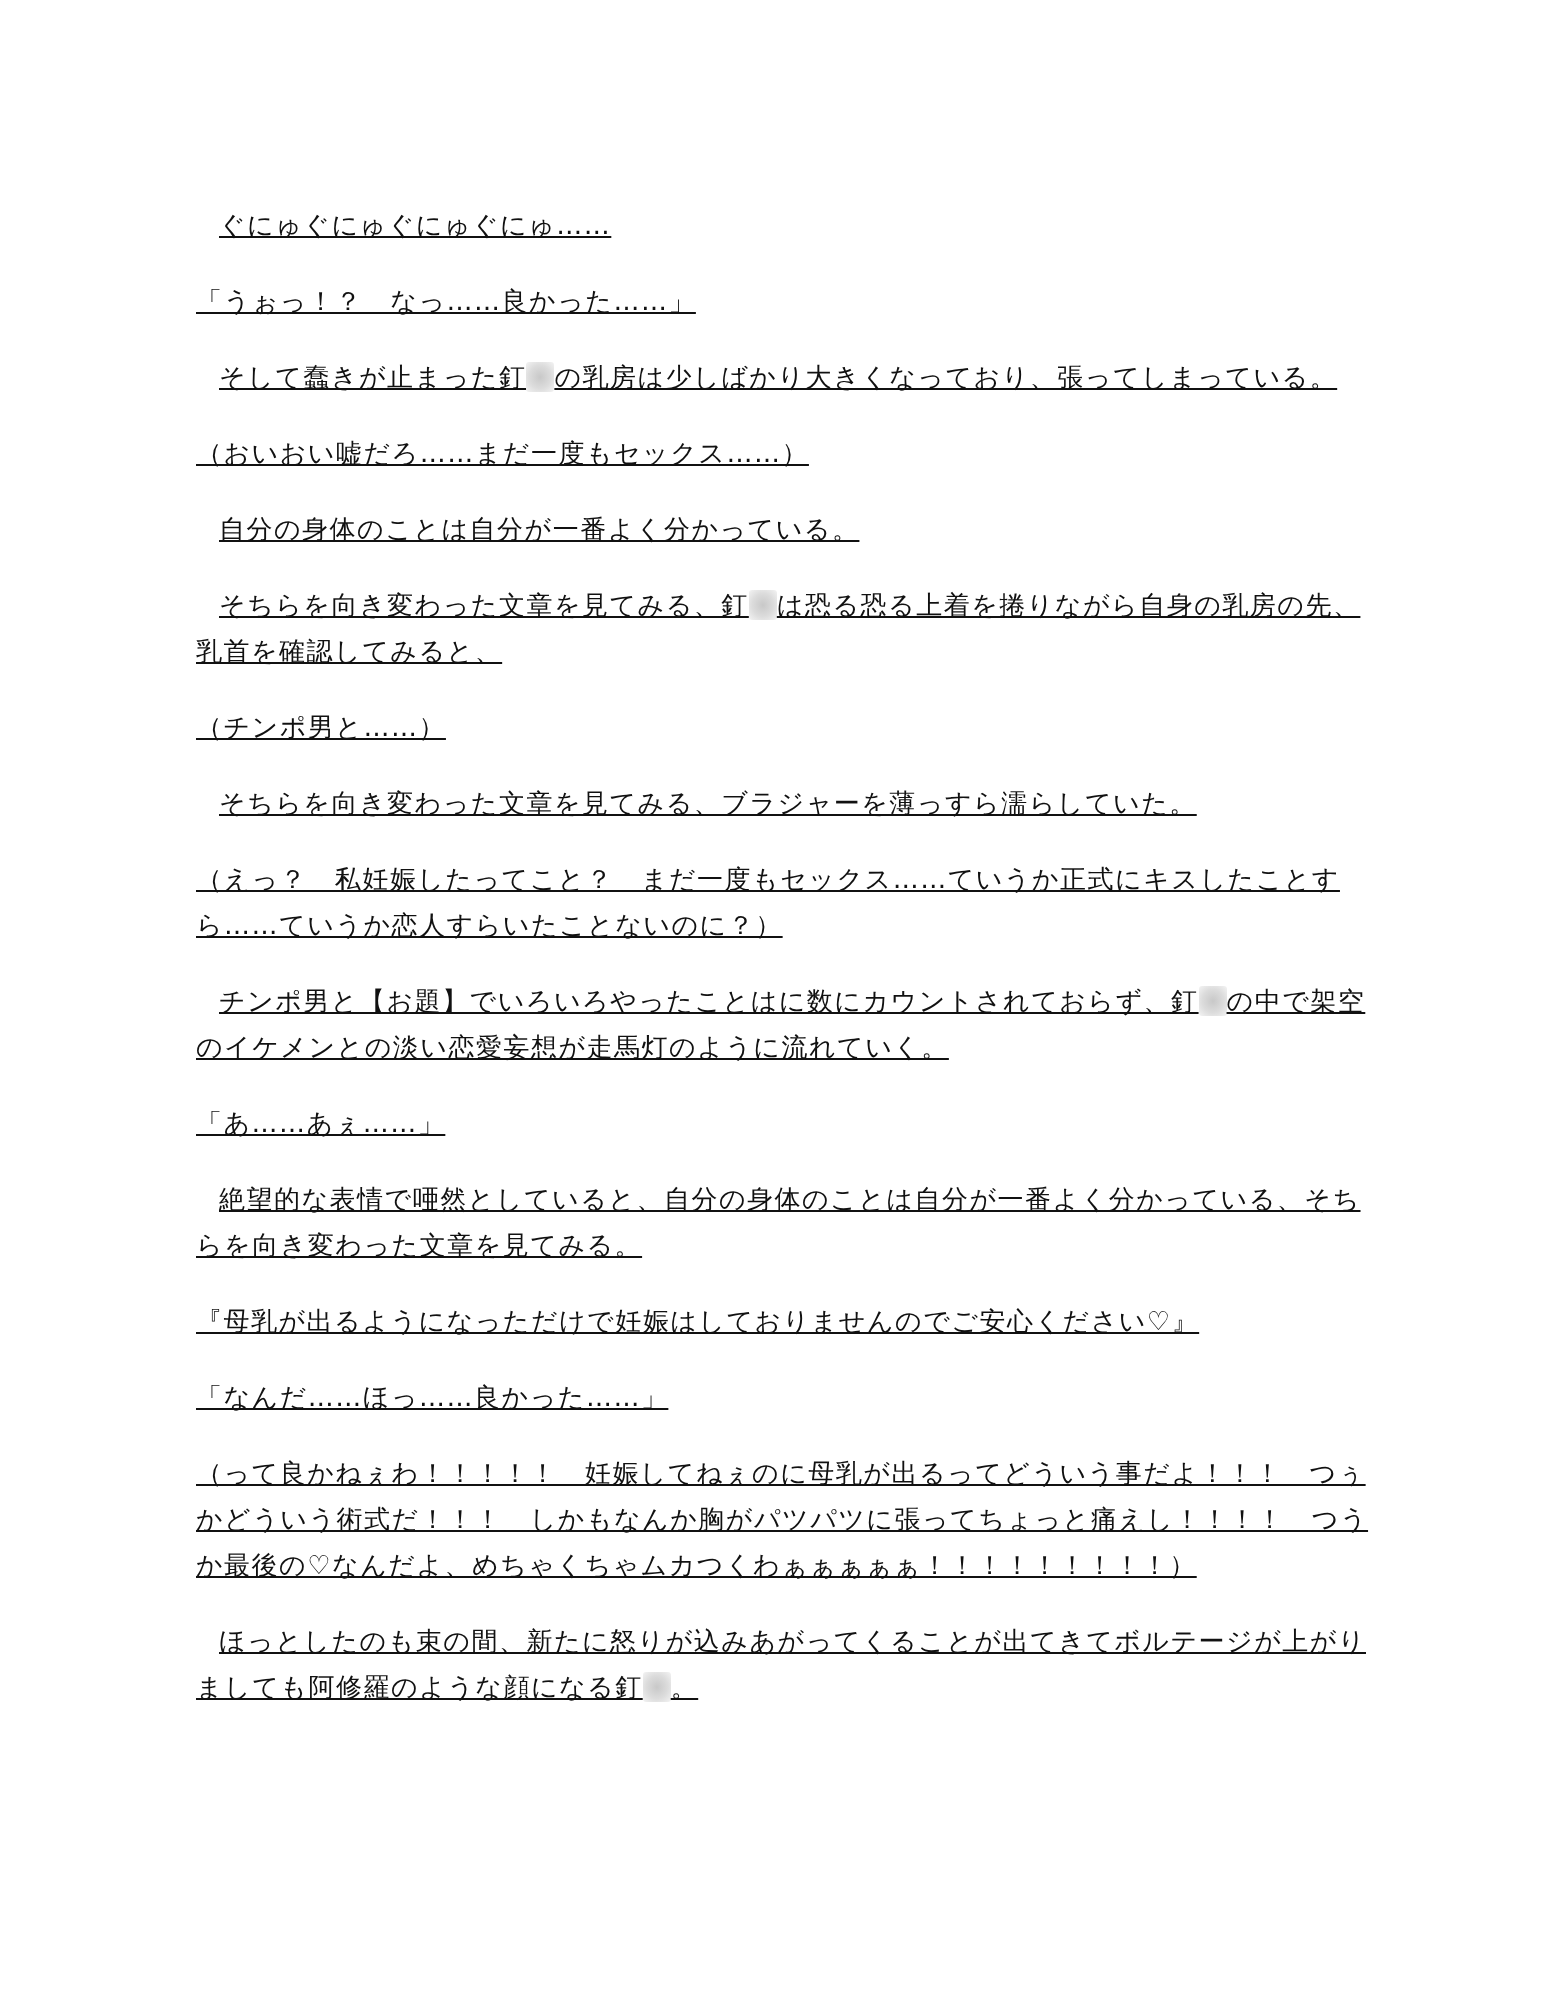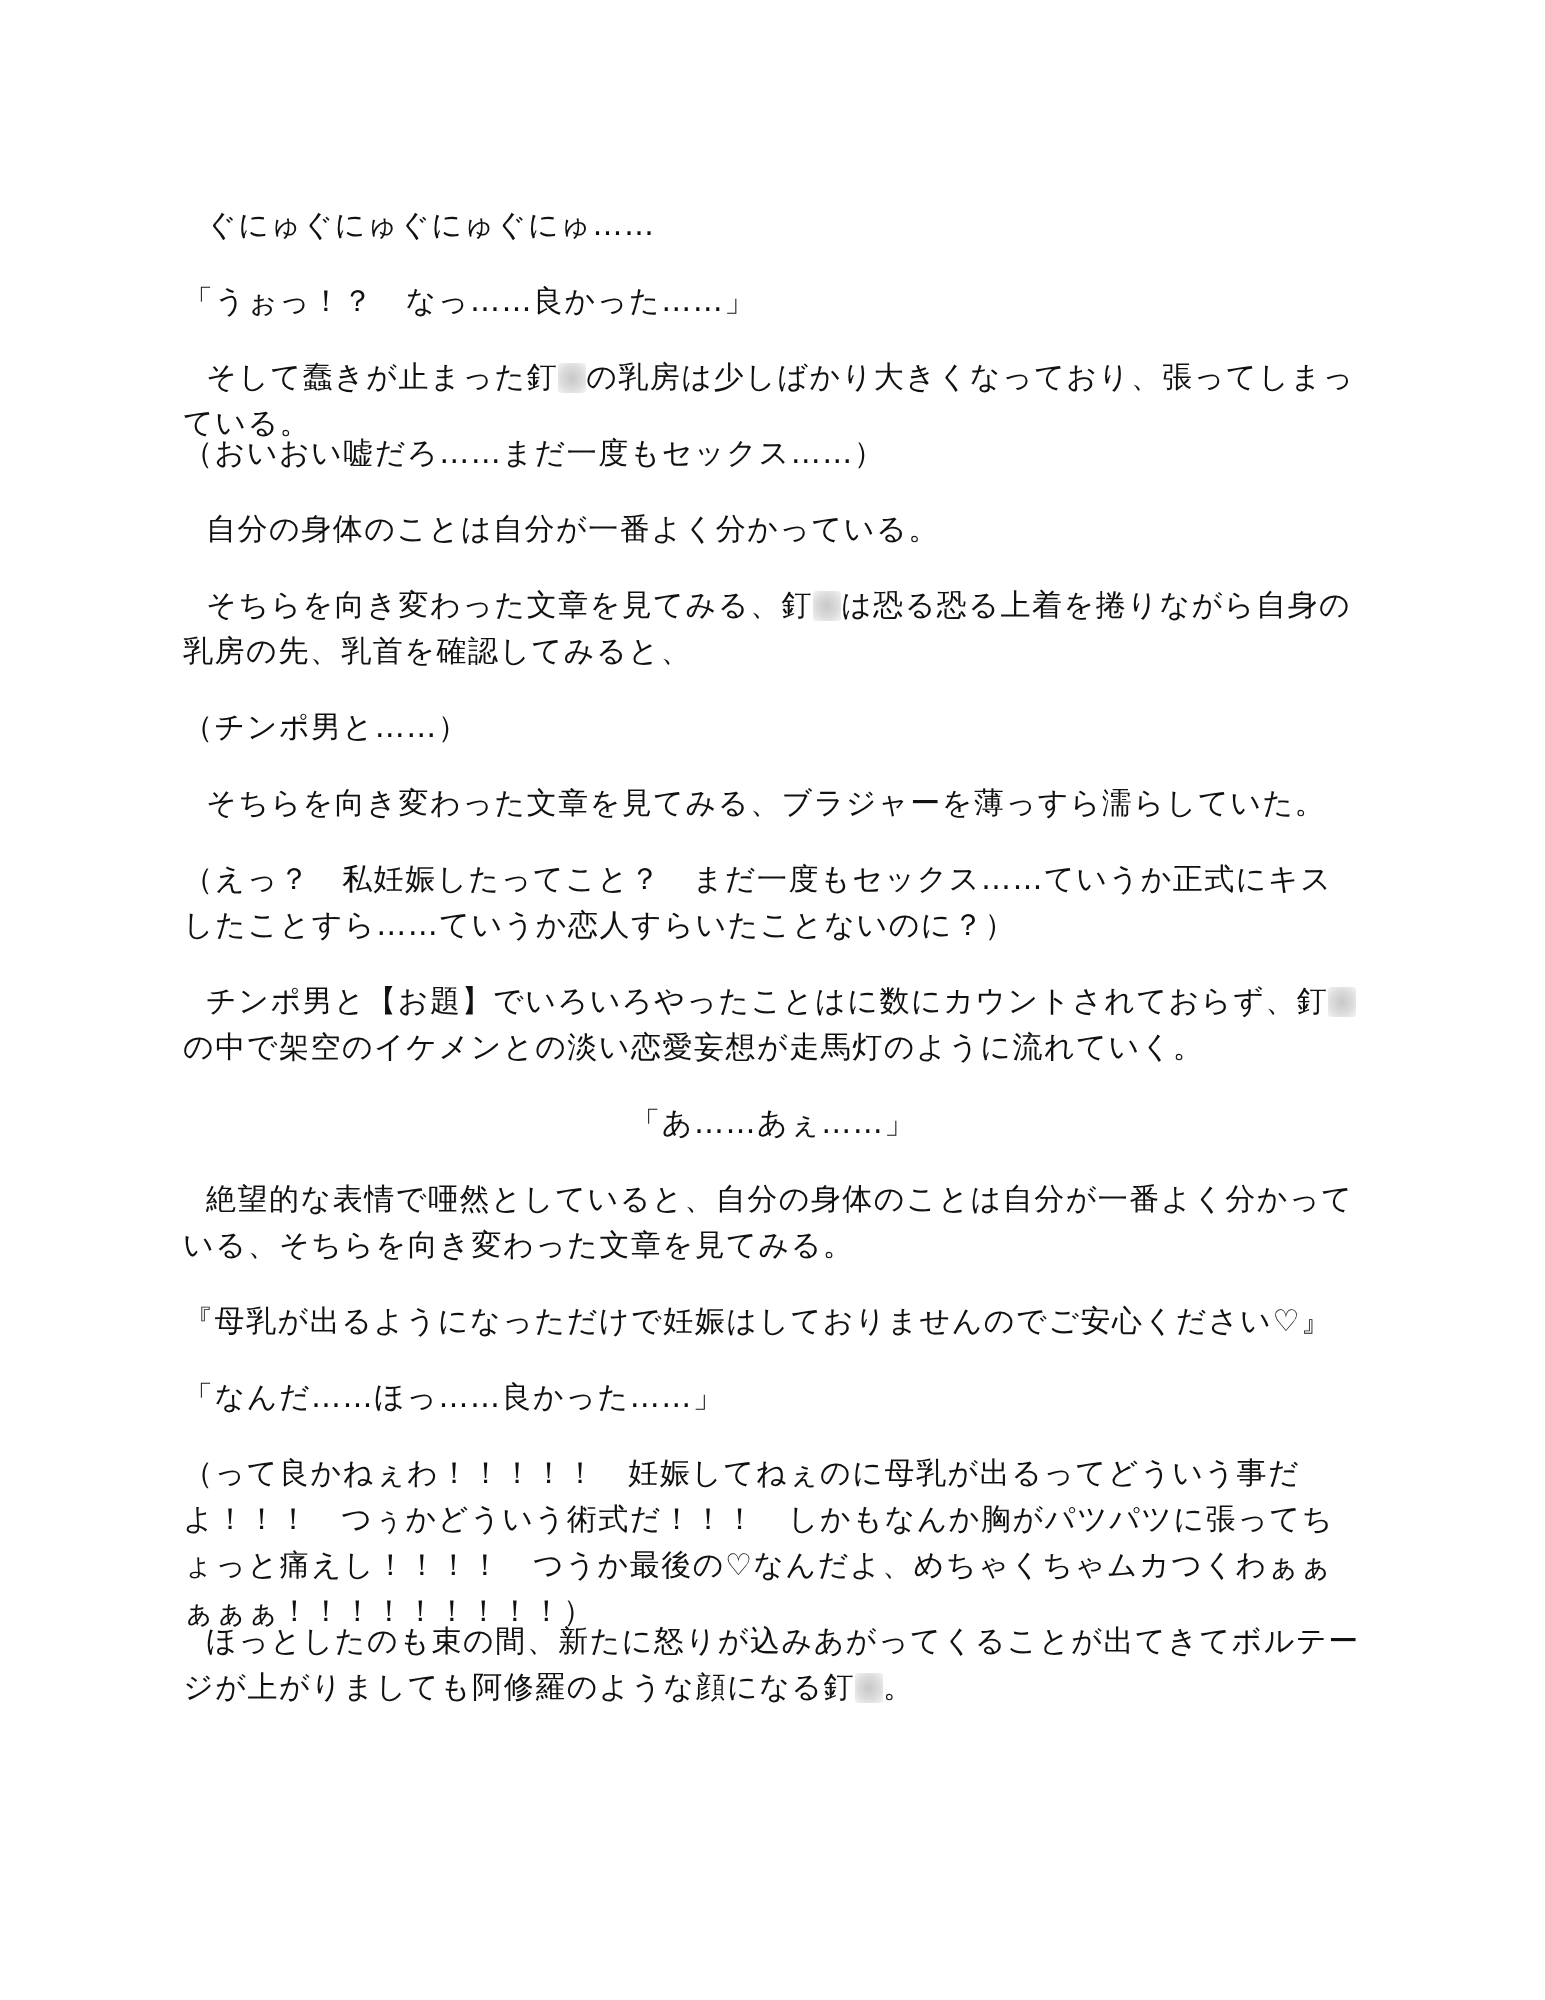--- a/index.html
+++ b/index.html
@@ -1,38 +1,38 @@
 <!DOCTYPE html>
 <html><head>
 <meta charset="utf-8">
 <style>
   html, body { margin:0; padding:0; background:#ffffff; }
   body { width:1545px; height:2000px; position:relative; overflow:hidden;
          font-family:"DejaVu Sans", "Liberation Sans", sans-serif; color:#111; }
   .page { position:absolute; left:183px; top:0; width:1180px; }
-  .para { position:absolute; left:0; width:1180px; font-size:30px; line-height:46px;
-          letter-spacing:1.5px; white-space:normal; word-break:break-all; }
+  .para { position:absolute; left:13px; width:1180px; font-size:26px; line-height:46px;
+          letter-spacing:1.5px; white-space:normal; word-break:break-all;text-decoration:underline; }
   .indent { text-indent:23px; }
   .blur { display:inline-block; width:28px; height:30px; vertical-align:-6px;
           background:radial-gradient(ellipse at center, #c8c8c8 0%, #dcdcdc 55%, #f4f4f4 100%);
           border-radius:3px; }
 </style>
 </head>
 <body>
 
 <div class="page" id="page">
     <div class="para indent" style="top: 202px;"><span>ぐにゅぐにゅぐにゅぐにゅ……</span></div>
     <div class="para" style="top: 278px;"><span>「うぉっ！？　なっ……良かった……」</span></div>
     <div class="para indent" style="top: 354px;"><span>そして蠢きが止まった釘</span><span class="blur"></span><span>の乳房は少しばかり大きくなっており、張ってしまっている。</span></div>
     <div class="para" style="top: 430px;"><span>（おいおい嘘だろ……まだ一度もセックス……）</span></div>
     <div class="para indent" style="top: 506px;"><span>自分の身体のことは自分が一番よく分かっている。</span></div>
     <div class="para indent" style="top: 582px;"><span>そちらを向き変わった文章を見てみる、釘</span><span class="blur"></span><span>は恐る恐る上着を捲りながら自身の乳房の先、乳首を確認してみると、</span></div>
     <div class="para" style="top: 704px;"><span>（チンポ男と……）</span></div>
     <div class="para indent" style="top: 780px;"><span>そちらを向き変わった文章を見てみる、ブラジャーを薄っすら濡らしていた。</span></div>
     <div class="para" style="top: 856px;"><span>（えっ？　私妊娠したってこと？　まだ一度もセックス……ていうか正式にキスしたことすら……ていうか恋人すらいたことないのに？）</span></div>
     <div class="para indent" style="top: 978px;"><span>チンポ男と【お題】でいろいろやったことはに数にカウントされておらず、釘</span><span class="blur"></span><span>の中で架空のイケメンとの淡い恋愛妄想が走馬灯のように流れていく。</span></div>
-    <div class="para" style="top: 1100px; text-align: center;"><span>「あ……あぇ……」</span></div>
+    <div class="para" style="top: 1100px;"><span>「あ……あぇ……」</span></div>
     <div class="para indent" style="top: 1176px;"><span>絶望的な表情で唖然としていると、自分の身体のことは自分が一番よく分かっている、そちらを向き変わった文章を見てみる。</span></div>
     <div class="para" style="top: 1298px;"><span>『母乳が出るようになっただけで妊娠はしておりませんのでご安心ください♡』</span></div>
     <div class="para" style="top: 1374px;"><span>「なんだ……ほっ……良かった……」</span></div>
     <div class="para" style="top: 1450px;"><span>（って良かねぇわ！！！！！　妊娠してねぇのに母乳が出るってどういう事だよ！！！　つぅかどういう術式だ！！！　しかもなんか胸がパツパツに張ってちょっと痛えし！！！！　つうか最後の♡なんだよ、めちゃくちゃムカつくわぁぁぁぁぁ！！！！！！！！！）</span></div>
     <div class="para indent" style="top: 1618px;"><span>ほっとしたのも束の間、新たに怒りが込みあがってくることが出てきてボルテージが上がりましても阿修羅のような顔になる釘</span><span class="blur"></span><span>。</span></div>
   </div>
 
 </body></html>

